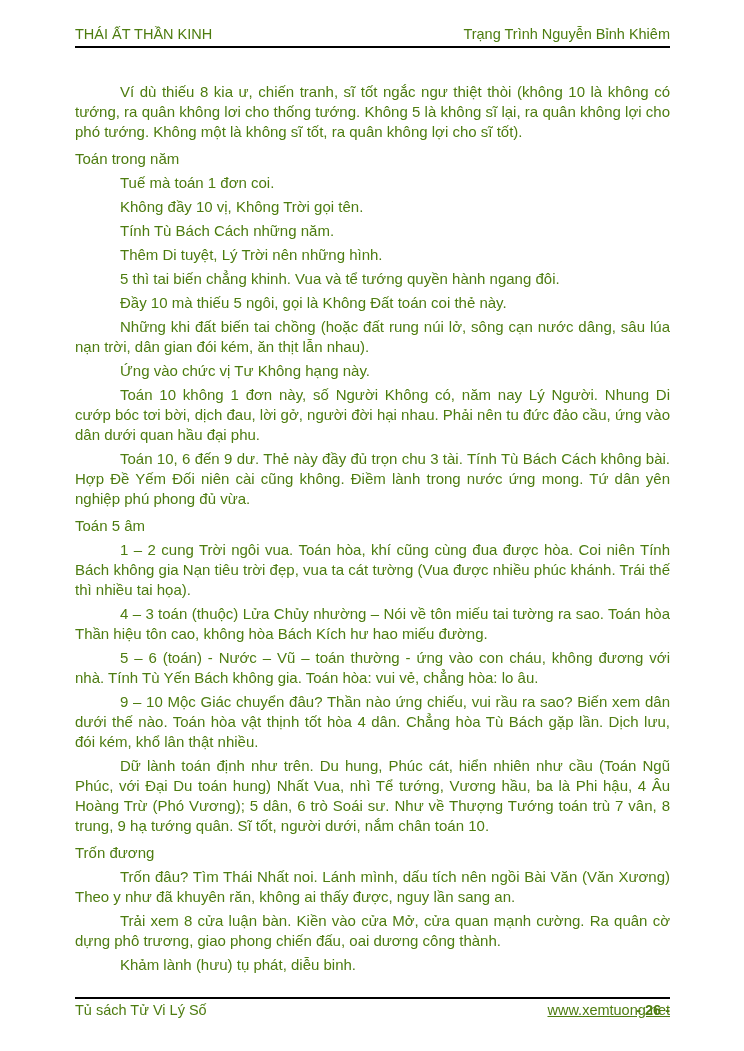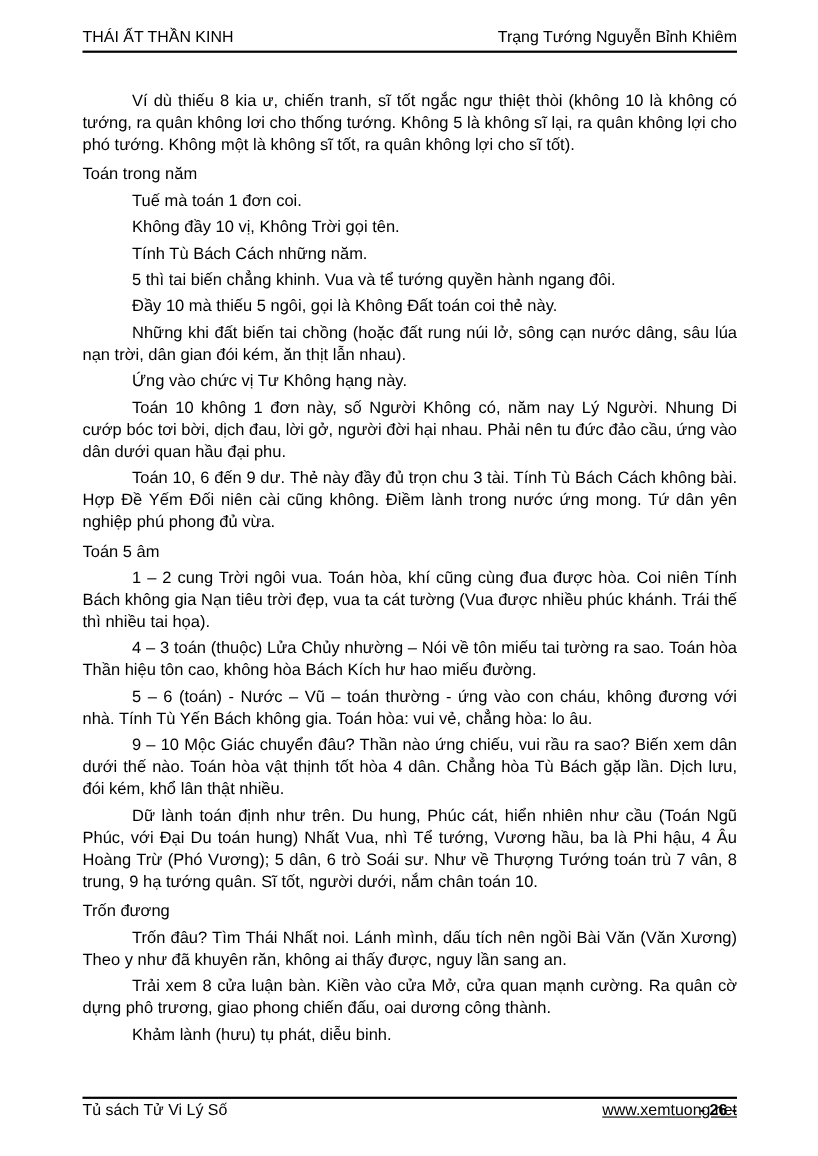--- a/index.html
+++ b/index.html
@@ -1,21 +1,21 @@
 <!DOCTYPE html>
 <html lang="vi"><head>
 <meta charset="utf-8">
 <style>
   html,body { margin:0; padding:0; background:#e8e8e8; }
   .page {
     position:relative;
     width:744px; height:1051px;
     margin:0 auto;
     background:#ffffff;
-    color:#000000;
+    color:#4d7c0f;
     font-family:"Liberation Sans", sans-serif;
     font-size:15px;
     overflow:hidden;
     box-sizing:border-box;
   }
   .header {
     position:absolute; top:26px; left:75px; right:74px;
     display:flex; justify-content:space-between; align-items:baseline;
     font-size:14.5px; line-height:17px;
   }
@@ -58,30 +58,31 @@
   .footer-left, .footer-right { position:relative; z-index:1; background:transparent; }
   .site-link { text-decoration:underline; cursor:pointer; }
 </style>
 </head>
 <body>
 
 <div class="page">
 
   <div class="header">
     <span>THÁI ẤT THẦN KINH</span>
-    <span>Trạng Tướng Nguyễn Bỉnh Khiêm</span>
+    <span>Trạng Trình Nguyễn Bỉnh Khiêm</span>
   </div>
   <hr class="header-rule">
 
   <div class="body-area">
     <p class="para first">Ví dù thiếu 8 kia ư, chiến tranh, sĩ tốt ngắc ngư thiệt thòi (không 10 là không có tướng, ra quân không lơi cho thống tướng. Không 5 là không sĩ lại, ra quân không lợi cho phó tướng. Không một là không sĩ tốt, ra quân không lợi cho sĩ tốt).</p>
     <h2 class="heading">Toán trong năm</h2>
     <p class="verse">Tuế mà toán 1 đơn coi.</p>
     <p class="verse">Không đầy 10 vị, Không Trời gọi tên.</p>
     <p class="verse">Tính Tù Bách Cách những năm.</p>
+    <p class="verse">Thêm Di tuyệt, Lý Trời nên những hình.</p>
     <p class="verse">5 thì tai biến chẳng khinh. Vua và tể tướng quyền hành ngang đôi.</p>
     <p class="verse">Đầy 10 mà thiếu 5 ngôi, gọi là Không Đất toán coi thẻ này.</p>
     <p class="para">Những khi đất biến tai chồng (hoặc đất rung núi lở, sông cạn nước dâng, sâu lúa nạn trời, dân gian đói kém, ăn thịt lẫn nhau).</p>
     <p class="verse">Ứng vào chức vị Tư Không hạng này.</p>
     <p class="para">Toán 10 không 1 đơn này, số Người Không có, năm nay Lý Người. Nhung Di cướp bóc tơi bời, dịch đau, lời gở, người đời hại nhau. Phải nên tu đức đảo cầu, ứng vào dân dưới quan hầu đại phu.</p>
     <p class="para">Toán 10, 6 đến 9 dư. Thẻ này đầy đủ trọn chu 3 tài. Tính Tù Bách Cách không bài. Hợp Đề Yếm Đối niên cài cũng không. Điềm lành trong nước ứng mong. Tứ dân yên nghiệp phú phong đủ vừa.</p>
     <h2 class="heading">Toán 5 âm</h2>
     <p class="para">1 – 2 cung Trời ngôi vua. Toán hòa, khí cũng cùng đua được hòa. Coi niên Tính Bách không gia Nạn tiêu trời đẹp, vua ta cát tường (Vua được nhiều phúc khánh. Trái thế thì nhiều tai họa).</p>
     <p class="para">4 – 3 toán (thuộc) Lửa Chủy nhường – Nói về tôn miếu tai tường ra sao. Toán hòa Thần hiệu tôn cao, không hòa Bách Kích hư hao miếu đường.</p>
     <p class="para">5 – 6 (toán) - Nước – Vũ – toán thường - ứng vào con cháu, không đương với nhà. Tính Tù Yến Bách không gia. Toán hòa: vui vẻ, chẳng hòa: lo âu.</p>

